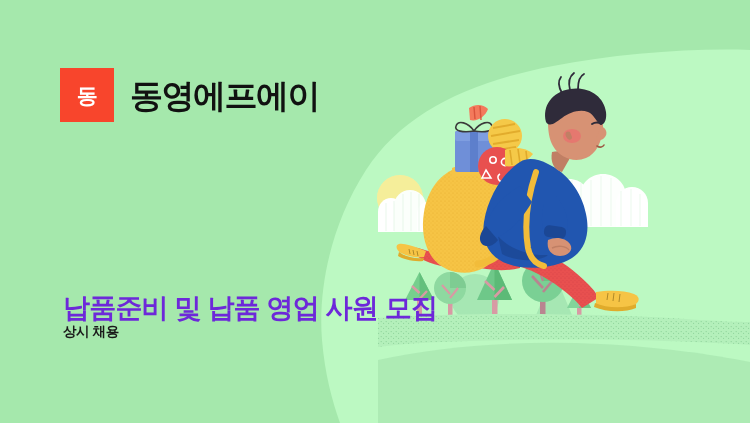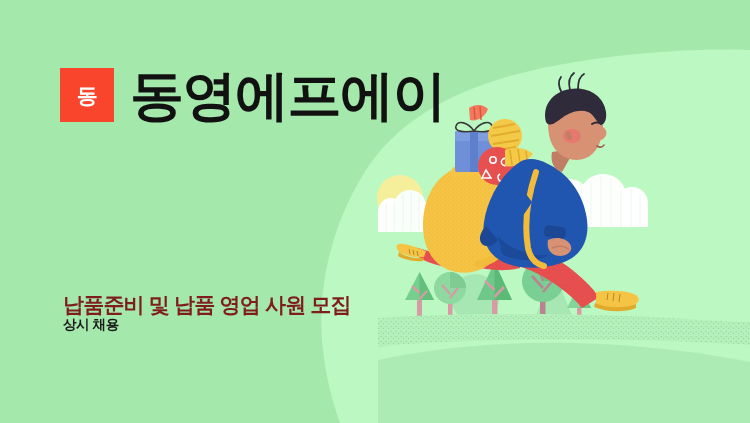--- a/index.html
+++ b/index.html
@@ -43,38 +43,38 @@
     flex: 0 0 auto;
   }
   #logo-mark .glyph {
     color: #ffffff;
     font-size: 21px;
     font-weight: 700;
     line-height: 1;
     letter-spacing: -0.5px;
   }
   #company-name {
-    font-size: 54px;
+    font-size: 33px;
     font-weight: 700;
     color: #111111;
     line-height: 1;
     letter-spacing: -1.5px;
     white-space: nowrap;
   }
   
   #headline-block {
     position: absolute;
     left: 63px;
     top: 292px;
     z-index: 40;
   }
   #job-title {
-    font-size: 21px;
+    font-size: 27px;
     font-weight: 700;
-    color: #7f1d1d;
+    color: #6d28d9;
     letter-spacing: -0.8px;
     line-height: 1.2;
     white-space: nowrap;
   }
   #job-subtitle {
     font-size: 13.5px;
     font-weight: 700;
     color: #1a1a1a;
     letter-spacing: -0.4px;
     line-height: 1.2;

